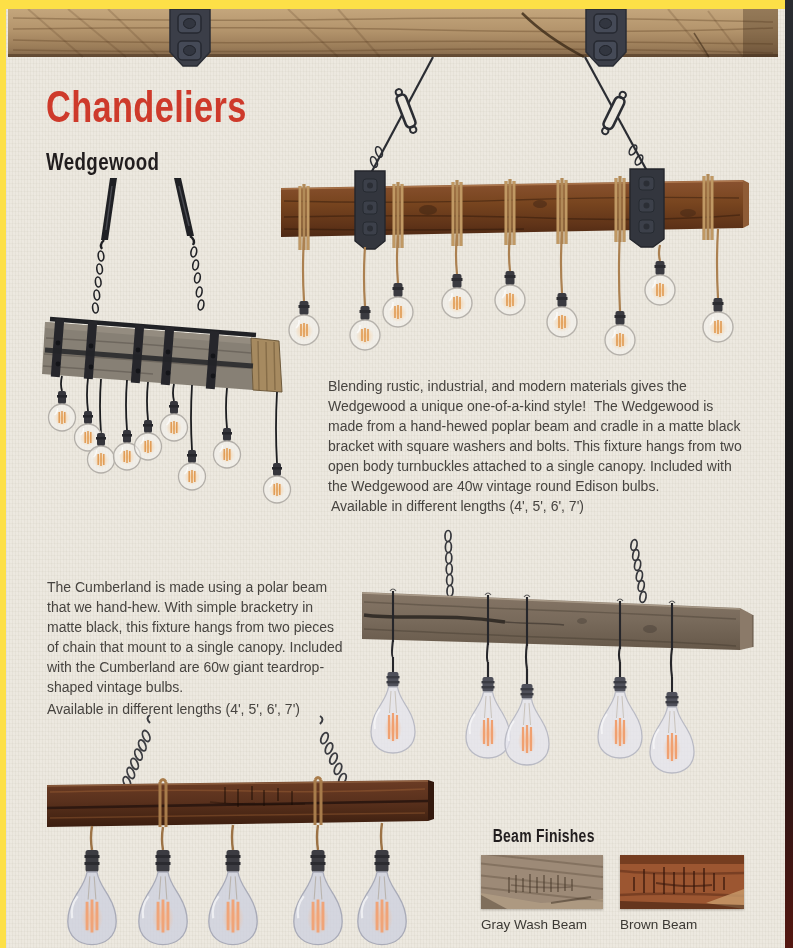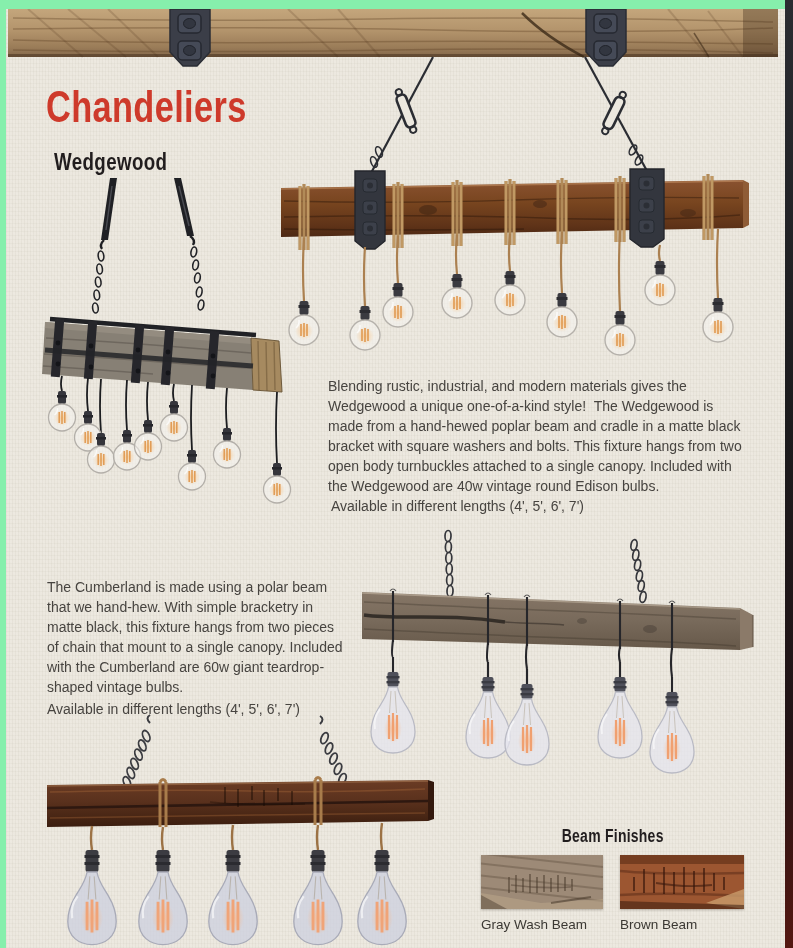--- a/index.html
+++ b/index.html
@@ -1,34 +1,34 @@
 <!DOCTYPE html>
 <html><head>
 <meta charset="utf-8">
 <style>
   html,body{margin:0;padding:0;}
   body{background:#212327;font-family:"Liberation Sans",sans-serif;}
-  .stage{position:relative;width:793px;height:948px;overflow:hidden;background:#86efac;}
+  .stage{position:relative;width:793px;height:948px;overflow:hidden;background:#fde047;}
   .edge-right{position:absolute;right:0;top:0;width:8px;height:948px;
     background:linear-gradient(#2a2c31 0%,#1c1b1d 45%,#231416 78%,#551710 100%);}
   .page{position:absolute;left:6px;top:9px;width:780px;height:939px;background:#ece8df;
     background-image:
       repeating-linear-gradient(90deg, rgba(125,112,92,.055) 0 1px, transparent 1px 3px),
       repeating-linear-gradient(0deg, rgba(125,112,92,.045) 0 1px, transparent 1px 4px),
       repeating-linear-gradient(45deg, rgba(255,255,255,.05) 0 2px, transparent 2px 6px);}
   .abs{position:absolute;}
   .photo{position:absolute;pointer-events:none;}
   h1,h2,h3{margin:0;font-weight:bold;color:#211d1e;}
   .cond{display:inline-block;transform:scaleX(.78);transform-origin:0 50%;white-space:nowrap;letter-spacing:.5px;}
   .condc{display:inline-block;transform:scaleX(.8);transform-origin:50% 50%;white-space:nowrap;letter-spacing:.3px;}
   .title{left:46px;top:82px;font-size:44px;color:#ce3a2b;}
   .h2{font-size:24px;}
   .para{font-size:14px;line-height:20px;color:#474440;white-space:pre-wrap;}
   .avail{font-size:14px;color:#474440;}
-  .bf-head{left:480px;top:826px;width:265px;text-align:center;font-size:17.5px;}
+  .bf-head{left:480px;top:826px;width:265px;text-align:left;font-size:17.5px;}
   .swatch{position:absolute;box-shadow:0 1px 2px rgba(70,60,50,.35);}
   .sw-label{position:absolute;top:917px;text-align:left;font-size:13.5px;color:#3b3833;}
 </style>
 </head>
 <body>
 
 <div class="stage">
   <div class="page"></div>
   <div class="edge-right"></div>
 
@@ -426,21 +426,21 @@
 
     <use href="#drop2" transform="translate(92,182)"></use>
     <use href="#drop2" transform="translate(163,182)"></use>
     <use href="#drop2" transform="translate(233,182)"></use>
     <use href="#drop2" transform="translate(318,182)"></use>
     <use href="#drop2" transform="translate(382,182)"></use>
   </svg>
 
   <h1 class="abs title"><span class="cond">Chandeliers</span></h1>
 
-  <h2 class="abs h2" style="left:46px;top:148px;margin-left:8px;"><span class="cond">Wedgewood</span></h2>
+  <h2 class="abs h2" style="left:46px;top:148px;"><span class="cond">Wedgewood</span></h2>
 
   <div class="abs para" style="left:328px;top:376px;width:420px;">Blending rustic, industrial, and modern materials gives the Wedgewood a unique one-of-a-kind style!  The Wedgewood is made from a hand-hewed poplar beam and cradle in a matte black bracket with square washers and bolts. This fixture hangs from two open body turnbuckles attached to a single canopy. Included with the Wedgewood are 40w vintage round Edison bulbs.</div>
   <div class="abs avail" style="left:331px;top:498px;">Available in different lengths (4', 5', 6', 7')</div>
 
 
   <div class="abs para" style="left:47px;top:577px;width:296px;">The Cumberland is made using a polar beam that we hand-hew. With simple bracketry in matte black, this fixture hangs from two pieces of chain that mount to a single canopy. Included with the Cumberland are 60w giant teardrop-shaped vintage bulbs.</div>
   <div class="abs avail" style="left:47px;top:701px;">Available in different lengths (4', 5', 6', 7')</div>
 
   <h3 class="abs bf-head"><span class="condc">Beam Finishes</span></h3>
 

